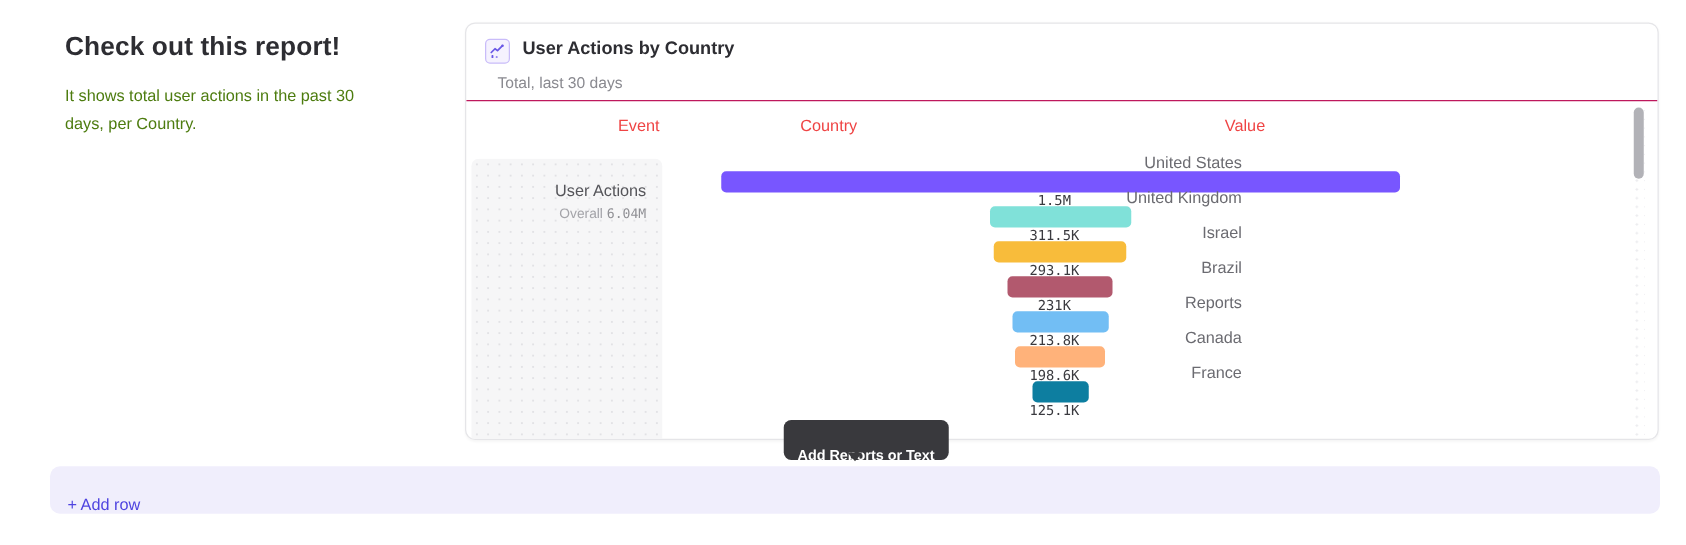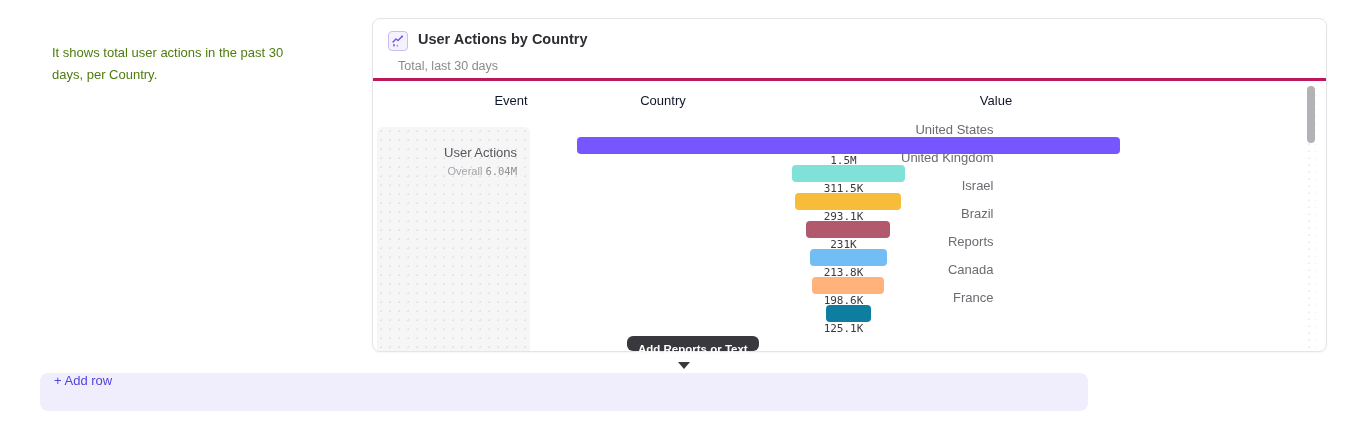--- a/index.html
+++ b/index.html
@@ -8,31 +8,31 @@
 
   
   .intro { position: absolute; left: 52px; top: 26px; width: 280px; }
   .intro h1 { font-size: 21px; font-weight: 700; color: #2d2d32; letter-spacing: .1px; }
   .intro p { margin-top: 16px; font-size: 13px; line-height: 22px; color: #4d7c0f; width: 245px; }
 
   
   .card { position: absolute; left: 372px; top: 18px; width: 955px; height: 334px;
           background: #fff; border: 1px solid #e5e5e8; border-radius: 8px;
           box-shadow: 0 1px 2px rgba(0,0,0,.04); overflow: hidden; }
-  .card-header { height: 62px; border-bottom: 3px solid #be185d; padding: 12px 16px; position: relative; text-decoration: underline; }
+  .card-header { height: 62px; border-bottom: 1px solid #be185d; padding: 12px 16px; position: relative; text-decoration: underline; }
   .card-icon { position: absolute; left: 15px; top: 12px; width: 20px; height: 20px;
                background: #f5f2fe; border: 1px solid #c9bcf9; border-radius: 4px;
                display: flex; align-items: center; justify-content: center; }
   .card-title { position: absolute; left: 45px; top: 12px; font-size: 14.5px; font-weight: 700; color: #2d2d32; }
   .card-subtitle { position: absolute; left: 15px; top: 40px; font-size: 12.5px; color: #8a8a90; margin-left: 10px; }
 
   
   .table-body { position: relative; height: 271px; }
   .col-header { position: absolute; top: 12px; transform: translateX(-50%);
-                font-size: 13px; color: #0f172a; }
+                font-size: 13px; color: #ef4444; }
   .event-cell { position: absolute; left: 4px; top: 46px; bottom: -6px; width: 153px;
                 background: #f6f6f7; border-radius: 6px; text-align: right;
                 padding: 18px 13px 0 0;
                 background-image: radial-gradient(#e2e2e5 1px, transparent 1px);
                 background-size: 9px 9px; cursor: pointer; }
   .event-name { font-size: 13px; color: #55555a; }
   .event-overall { margin-top: 5px; font-size: 11px; }
   .event-overall .ov-label { color: #a4a4a9; }
   .event-overall .ov-value { color: #909095; font-family: "DejaVu Sans Mono", monospace; font-size: 10.5px; }
 
@@ -47,36 +47,37 @@
   
   .scroll-track { position: absolute; right: 10px; top: 4px; bottom: 2px; width: 10px;
                   background-image: radial-gradient(#ececef 1px, transparent 1px);
                   background-size: 7px 7px; }
   .scroll-thumb { position: absolute; left: 1px; top: 1px; width: 8px; height: 57px;
                   background: #b2b2b7; border-radius: 4px; cursor: pointer; }
 
   
   .tooltip { position: absolute; left: 627px; top: 336px; height: 15px; z-index: 5;
              background: #39393d; color: #fff; border-radius: 6px;
-             font-size: 11.5px; font-weight: 700; line-height: 26px; padding: 0 11px;
+             font-size: 11.5px; font-weight: 700; line-height: 26px; padding: 16px 11px;
              white-space: nowrap; }
   .tooltip-arrow { position: absolute; left: 51px; top: 26px; width: 0; height: 0;
                    border-left: 6px solid transparent; border-right: 6px solid transparent;
                    border-top: 7px solid #39393d; }
 
   
-  .add-row-bar { position: absolute; left: 40px; top: 373px; width: 1048px; height: 38px;
-                 background: #f0eefc; border-radius: 8px; display: flex; align-items: flex-start;
+  .add-row-bar { position: absolute; left: 40px; top: 373px; width: 1288px; height: 38px;
+                 background: #f0eefc; border-radius: 8px; display: flex; align-items: flex-end;
                  padding-left: 14px; cursor: pointer; }
   .add-row-label { font-size: 13px; font-weight: 500; color: #4f44e0; }
 </style>
 </head>
 <body>
 
 <div class="intro">
+  <h1>Check out this report!</h1>
   <p>It shows total user actions in the past 30 days, per Country.</p>
 </div>
 
 <div class="card">
   <div class="card-header">
     <span class="card-icon">
       <svg width="12" height="12" viewBox="0 0 12 12" fill="none">
         <polyline points="1,7 4,4 6,5.5 10,1.5" stroke="#6a58e6" stroke-width="1.4" fill="none" stroke-linecap="round" stroke-linejoin="round"></polyline>
         <circle cx="10" cy="1.5" r="1" fill="#6a58e6"></circle>
         <rect x="1.2" y="9" width="1.5" height="2.4" rx="0.5" fill="#6a58e6"></rect>

